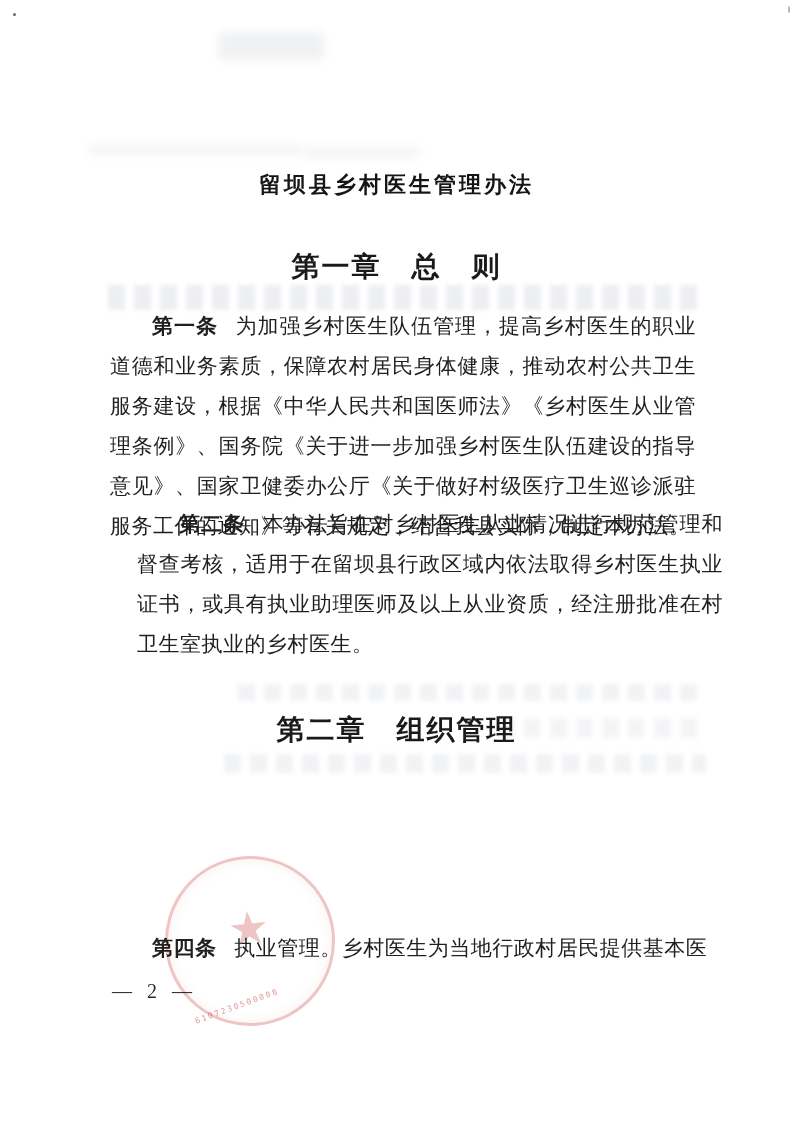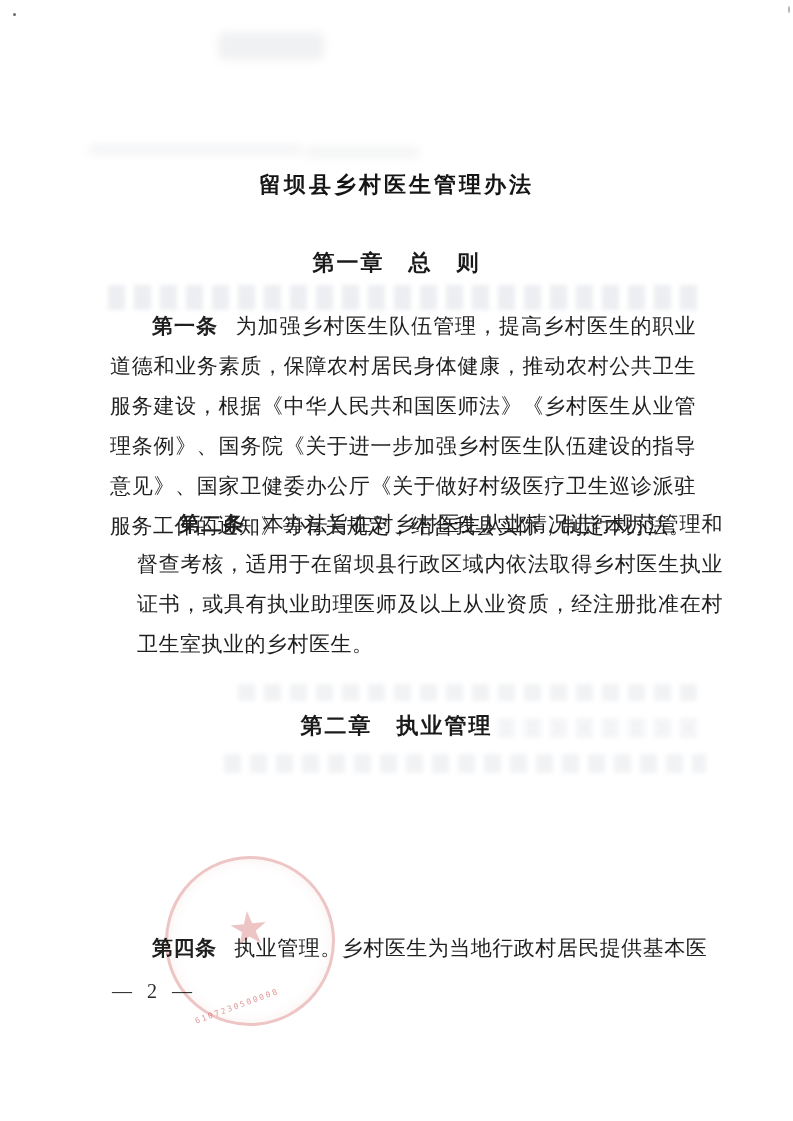--- a/index.html
+++ b/index.html
@@ -24,21 +24,21 @@
   .k2{left:788px;top:6px;width:2px;height:7px;opacity:.5;}
 
   .title{
     position:absolute;top:170px;left:0;width:100%;margin:0;text-align:center;
     font-family:"Liberation Sans",sans-serif;font-weight:bold;
     font-size:22px;letter-spacing:3px;color:#151515;z-index:4;
   }
   .chapter{
     position:absolute;left:0;width:100%;text-align:center;margin:0;
     font-family:"Liberation Sans",sans-serif;font-weight:bold;
-    font-size:22px;letter-spacing:2px;color:#1a1a1a;z-index:4;
+    font-size:28px;letter-spacing:2px;color:#1a1a1a;z-index:4;
   }
   .ch1{top:248px;}
   .ch2{top:711px;}
 
   .para{
     position:absolute;left:110px;width:586px;margin:0;
     font-size:21px;line-height:40px;letter-spacing:.5px;
     text-align:justify;text-indent:2em;z-index:4;
   }
   .p1{top:306px;}
@@ -89,21 +89,21 @@
   <div class="speck k2"></div>
 
   <h1 class="title">留坝县乡村医生管理办法</h1>
 
   <div class="chapter ch1">第一章　总　则</div>
 
   <p class="para p1"><span class="article-label">第一条</span><span>为加强乡村医生队伍管理，提高乡村医生的职业道德和业务素质，保障农村居民身体健康，推动农村公共卫生服务建设，根据《中华人民共和国医师法》《乡村医生从业管理条例》、国务院《关于进一步加强乡村医生队伍建设的指导意见》、国家卫健委办公厅《关于做好村级医疗卫生巡诊派驻服务工作的通知》等有关规定，结合我县实际，制定本办法。</span></p>
 
   <p class="para p2"><span class="article-label">第二条</span><span>本办法旨在对乡村医生从业情况进行规范管理和督查考核，适用于在留坝县行政区域内依法取得乡村医生执业证书，或具有执业助理医师及以上从业资质，经注册批准在村卫生室执业的乡村医生。</span></p>
 
-  <div class="chapter ch2">第二章　执业管理</div>
+  <div class="chapter ch2">第二章　组织管理</div>
 
 
   <p class="para p4"><span class="article-label">第四条</span><span>执业管理。乡村医生为当地行政村居民提供基本医</span></p>
 
   <div class="pagenum">— 2 —</div>
 
   <div class="stamp">
     <span class="stamp-star">★</span>
     <span class="stamp-code">6107230500008</span>
   </div>

